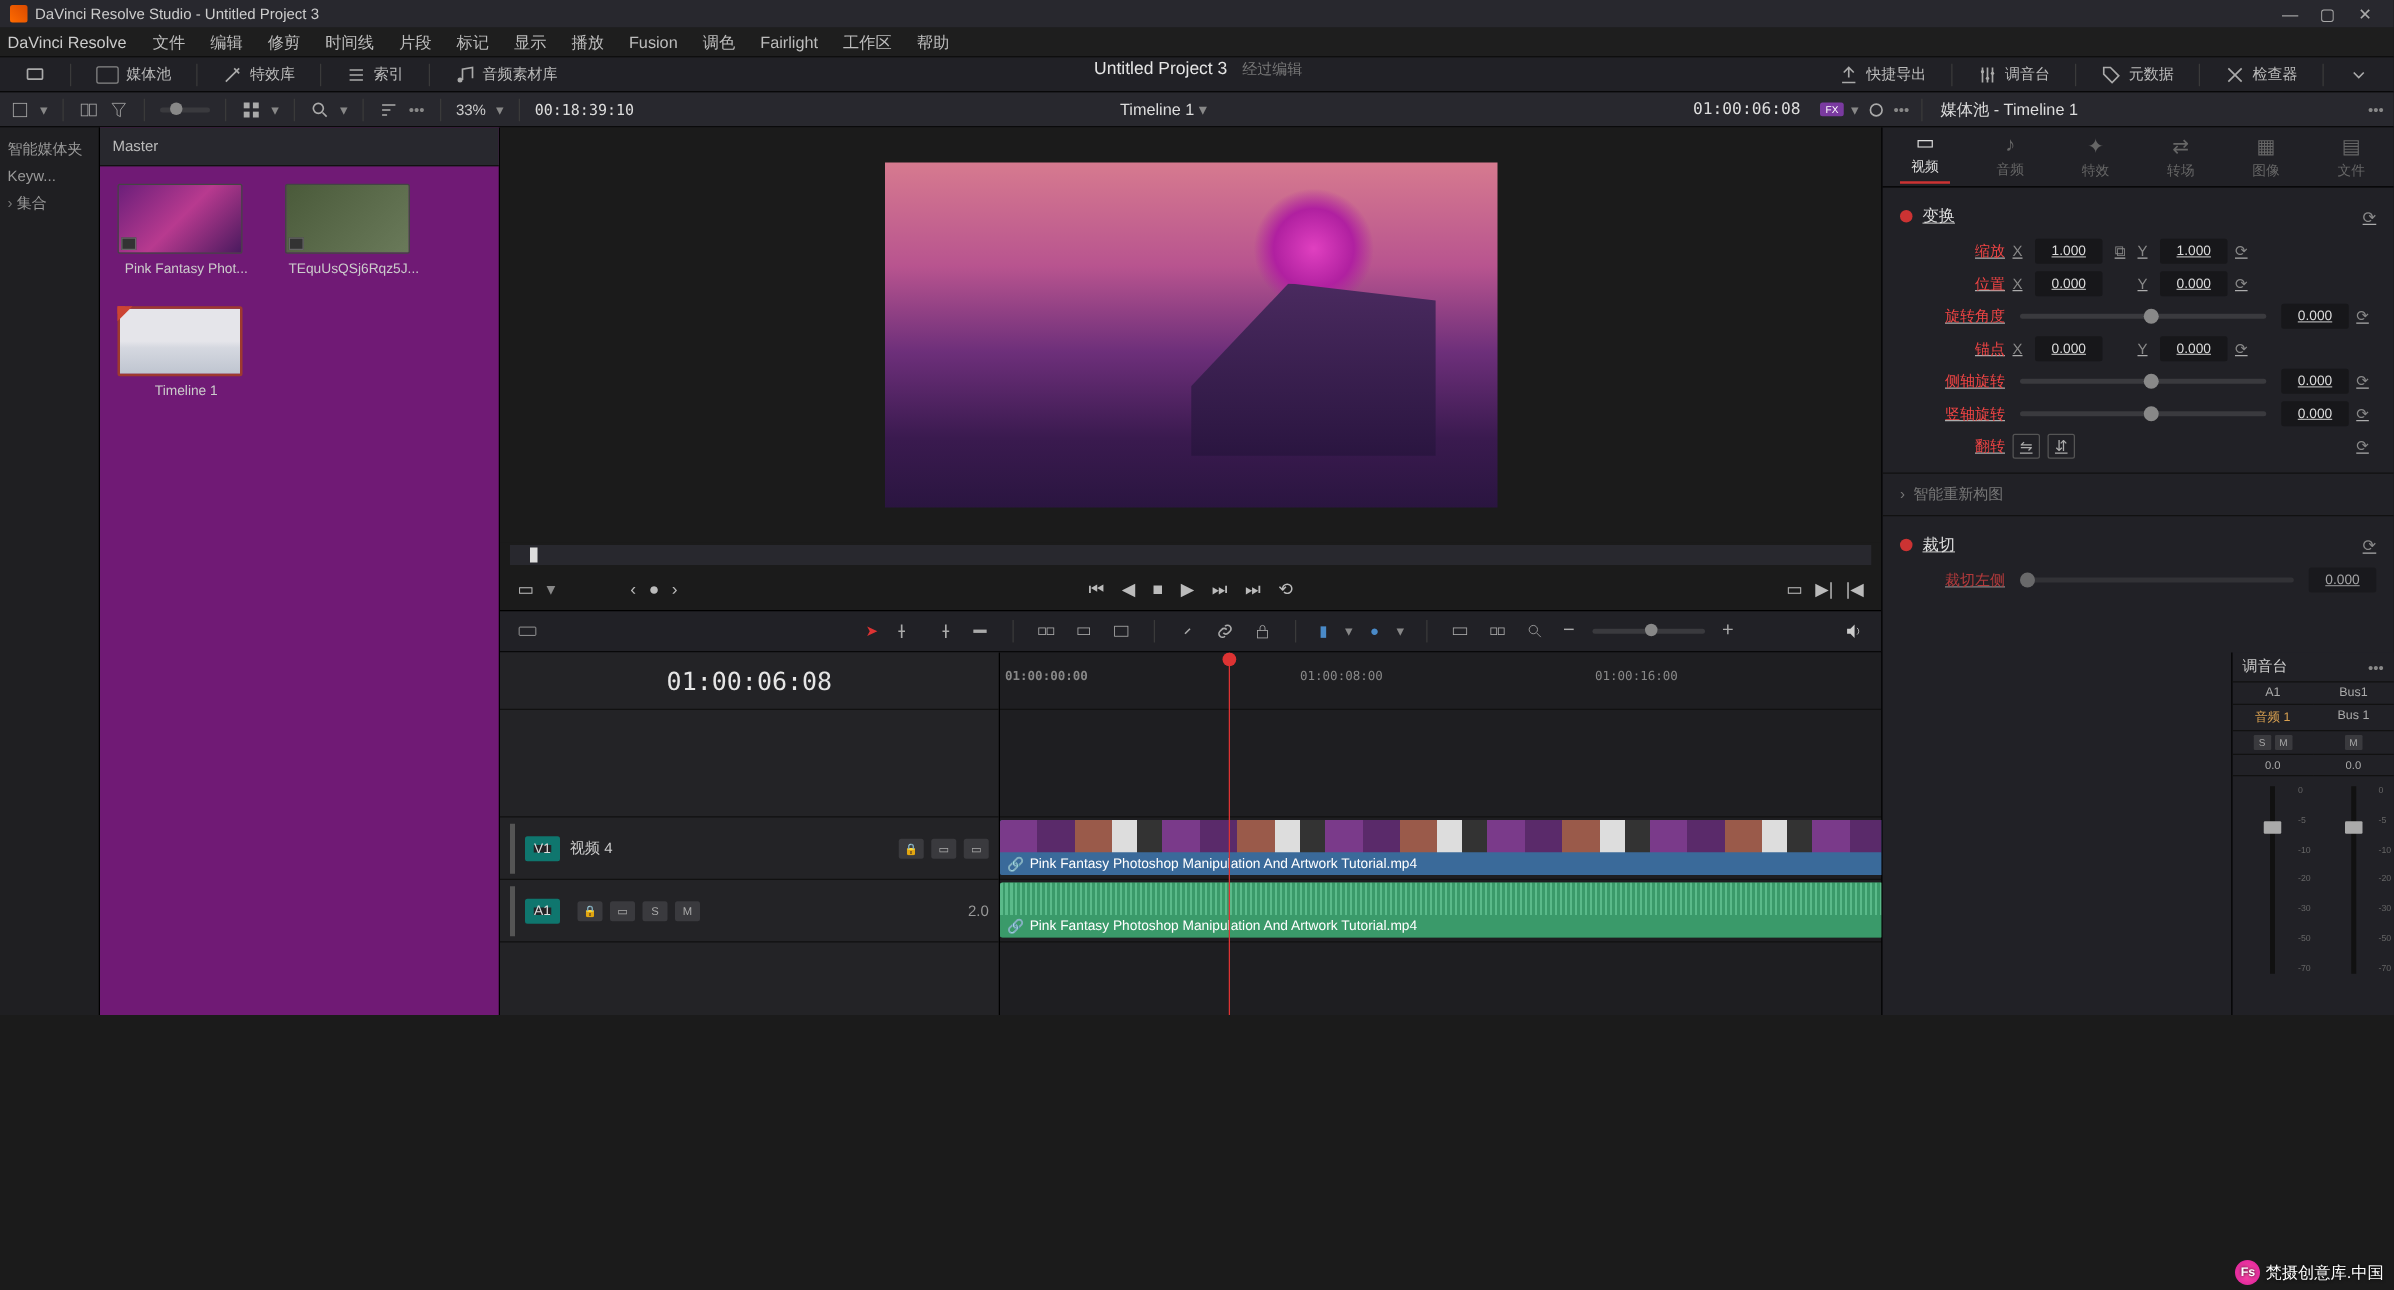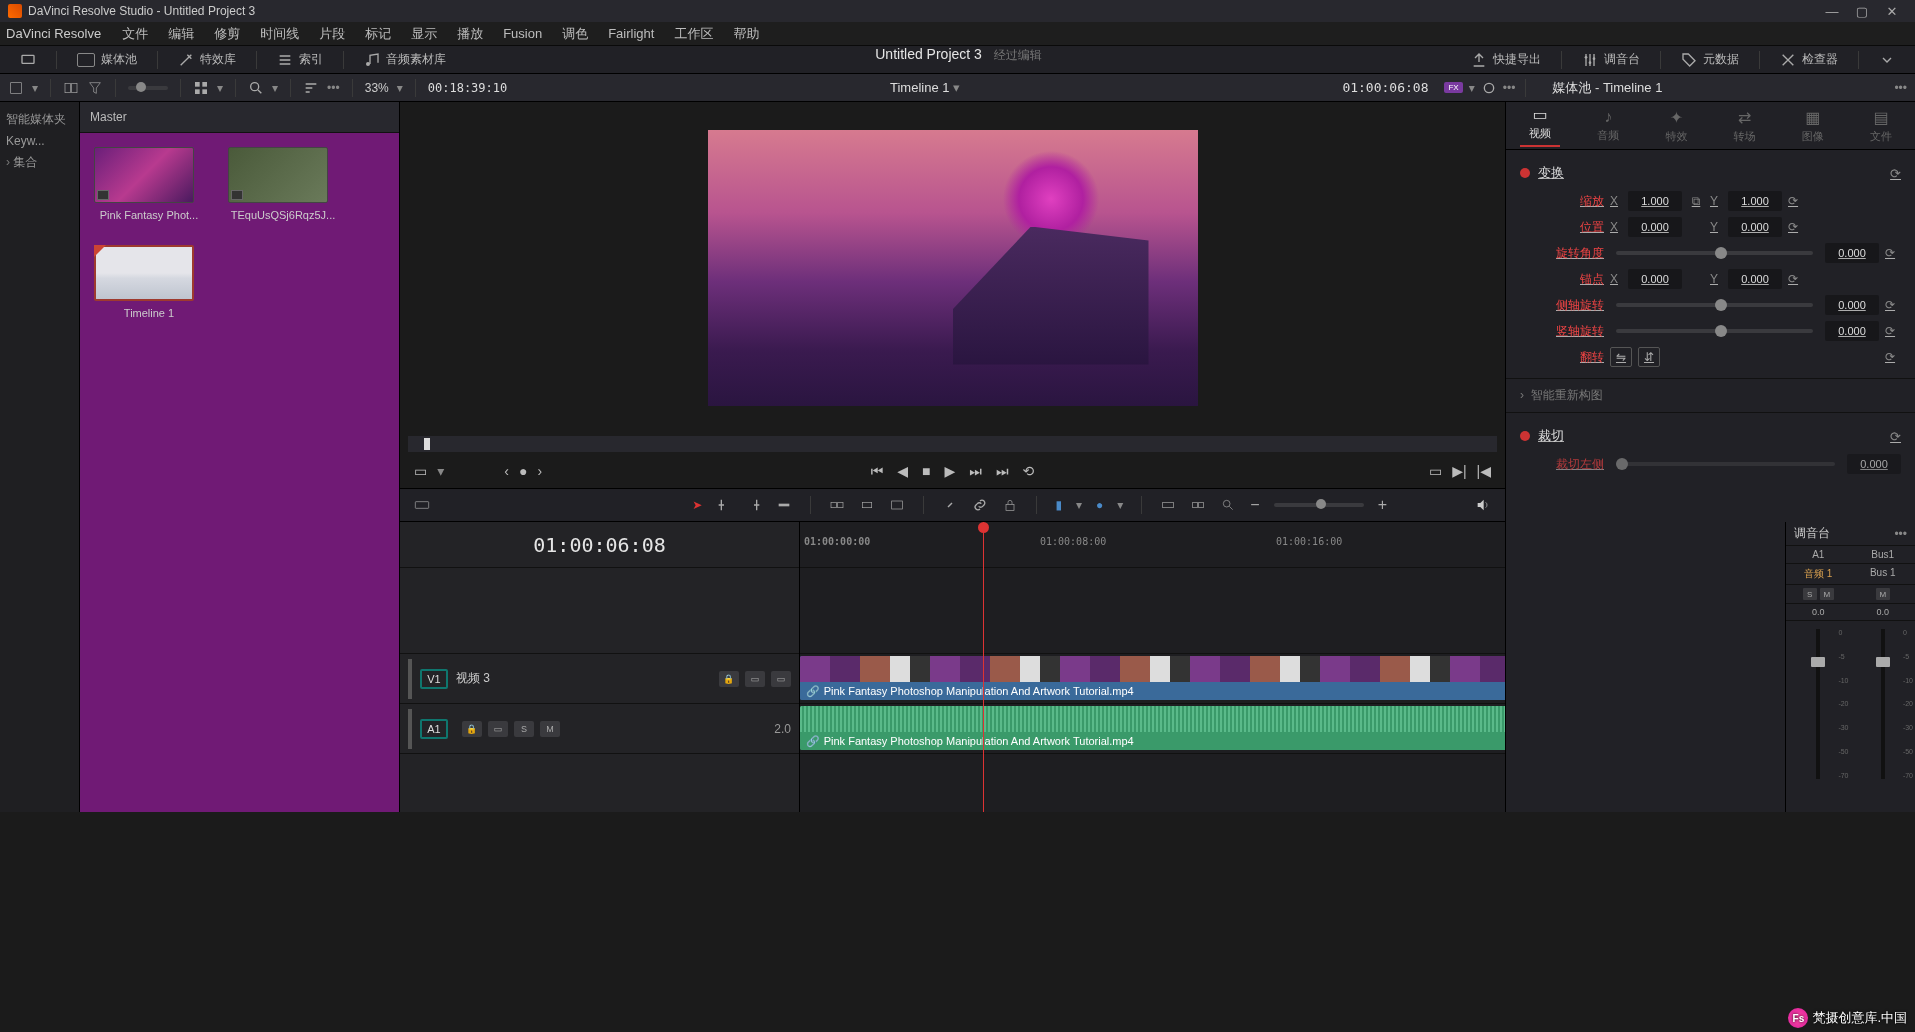--- a/index.html
+++ b/index.html
@@ -18,21 +18,21 @@
 .tb-btn { display:flex; align-items:center; gap:6px; padding:3px 10px; color:#bbb; font-size:12px; }
 .tb-ico { width:18px; height:14px; border:1px solid #888; border-radius:2px; }
 .sep { width:1px; height:18px; background:#3a3a3a; margin:0 4px; }
 .subtoolbar { height:28px; background:#28282e; display:flex; align-items:center; padding:0 8px; gap:8px; border-bottom:1px solid #000; }
 .subtoolbar .grp { display:flex; align-items:center; gap:8px; }
 .subtoolbar .zoom { color:#ccc; font-size:12px; }
 .subtoolbar .tc { color:#ddd; font-size:12px; font-family:monospace; }
 .subtoolbar .tlname { flex:1; text-align:center; color:#ddd; font-size:13px; }
 .subtoolbar .tc2 { color:#ddd; font-size:13px; font-family:monospace; margin-right:8px;}
 .subtoolbar .right { display:flex; align-items:center; gap:6px; }
-.subtoolbar .panelname { color:#ddd; font-size:13px; margin-left:16px; }
+.subtoolbar .panelname { color:#ddd; font-size:13px; margin-left:4px; }
 .main { display:flex; height:710px; }
 .leftcol { width:80px; background:#1f1f22; border-right:1px solid #000; display:flex; flex-direction:column; }
 .leftcol .top { padding:8px 6px; color:#ccc; flex:1;}
 .leftcol .bot { padding:6px; color:#999; font-size:12px;}
 .leftcol .bot div { padding:3px 0;}
 .mediapool { width:320px; background:#701a75; border-right:1px solid #000; }
 .mediapool .crumb { padding:8px 10px; color:#bbb; background:#28282e; border-bottom:1px solid #111;}
 .mediapool .thumbs { padding:14px; display:flex; flex-wrap:wrap; gap:24px; }
 .thumb { width:110px; }
 .thumb .img { width:100px; height:56px; background:linear-gradient(135deg,#6b1f7a,#b83a8f,#4a1a5f); border-radius:2px; position:relative; border:1px solid #444;}
@@ -57,21 +57,21 @@
 .transport .sideR { right:14px; }
 .edittool { height:34px; background:#212126; display:flex; align-items:center; padding:0 14px; gap:14px; border-top:1px solid #000; border-bottom:1px solid #000;}
 .edittool .ptr { color:#d33; }
 .edittool .flex1 { flex:1; }
 .timeline { height:290px; background:#1e1e21; display:flex; }
 .tl-left { width:400px; background:#232326; border-right:1px solid #000; }
 .tl-tc { height:46px; display:flex; align-items:center; justify-content:center; color:#e5e5e5; font-size:20px; font-family:monospace; border-bottom:1px solid #111;}
 .tl-gap { height:86px; border-bottom:1px solid #111;}
 .tl-track { height:50px; display:flex; align-items:center; padding:0 8px; gap:8px; border-bottom:1px solid #111;}
 .tl-track .bar { width:4px; height:40px; background:#555;}
-.tl-track .tag { width:28px; height:20px; border:2px solid #0f766e; color:#ddd; font-size:11px; display:flex; align-items:center; justify-content:center; border-radius:2px;}
+.tl-track .tag { width:28px; height:20px; border:7px solid #0f766e; color:#ddd; font-size:11px; display:flex; align-items:center; justify-content:center; border-radius:2px;}
 .tl-track .name { color:#ccc; font-size:12px; }
 .tl-track .btns { display:flex; gap:6px; margin-left:auto;}
 .tl-track .btns span { width:20px; height:16px; background:#3a3a3e; border-radius:2px; display:flex; align-items:center; justify-content:center; font-size:9px; color:#aaa;}
 .tl-right { flex:1; position:relative; overflow:hidden;}
 .ruler { height:46px; border-bottom:1px solid #111; position:relative; background:#1e1e21;}
 .ruler .tick { position:absolute; top:14px; color:#888; font-size:10px; font-family:monospace;}
 .playhead { position:absolute; top:0; bottom:0; width:1px; background:#d33; z-index:5;}
 .playhead::before { content:""; position:absolute; top:0; left:-5px; width:11px; height:11px; background:#d33; border-radius:50%;}
 .trackarea { position:relative; }
 .trackrow { height:50px; border-bottom:1px solid #111; position:relative;}
@@ -461,21 +461,21 @@
         </span>
     </div>
 
     <div class="timeline">
       <div class="tl-left">
         <div class="tl-tc">01:00:06:08</div>
         <div class="tl-gap"></div>
         <div class="tl-track">
           <span class="bar"></span>
           <span class="tag">V1</span>
-          <span class="name">视频 3</span>
+          <span class="name">视频 4</span>
           <div class="btns">
             <span>🔒</span>
             <span>▭</span>
             <span>▭</span>
           </div>
         </div>
         <div class="tl-track">
           <span class="bar"></span>
           <span class="tag">A1</span>
           <div class="btns" style="margin-left:6px;">

